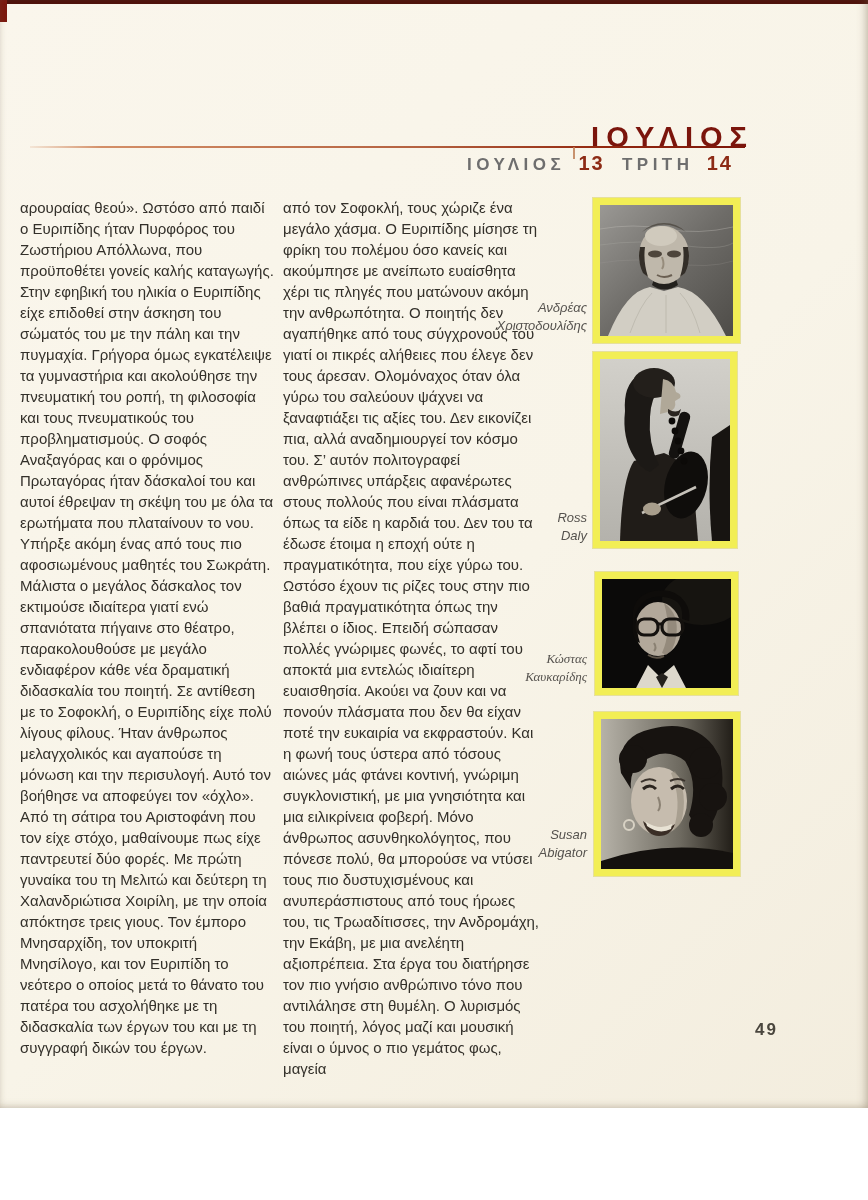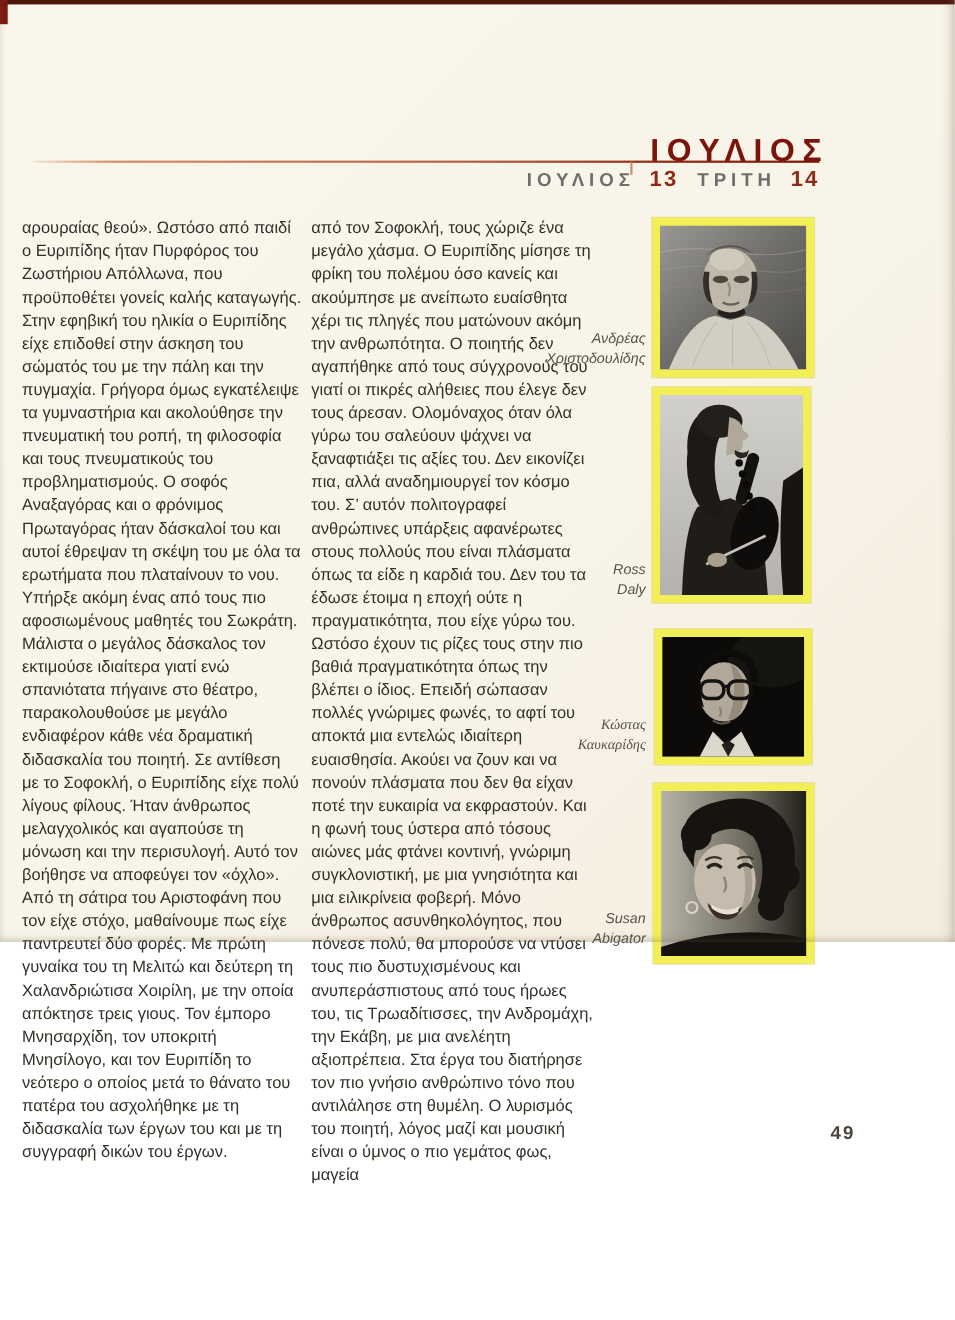--- a/index.html
+++ b/index.html
@@ -1,35 +1,35 @@
 <!DOCTYPE html>
 <html><head>
 <meta charset="utf-8">
 <style>
   html,body{margin:0;padding:0;}
   body{width:868px;height:1200px;overflow:hidden;
        font-family:"Liberation Sans",sans-serif;}
-  .page{position:relative;width:868px;height:856px;
+  .page{position:relative;width:868px;height:1108px;
         background:linear-gradient(135deg,#faf6ec 0%,#f8f4e8 55%,#f3edde 100%);}
   .page::after{content:"";position:absolute;inset:0;pointer-events:none;
         box-shadow:inset -7px 0 10px -5px rgba(110,95,70,.38),
                    inset 0 -5px 8px -4px rgba(110,95,70,.28),
                    inset 4px 0 8px -6px rgba(110,95,70,.25);}
   .top-rule{position:absolute;top:0;left:0;width:868px;height:4px;background:#4f130c;}
   .corner-mark{position:absolute;top:0;left:0;width:7px;height:22px;background:#7c1a10;}
 
   .month{position:absolute;top:121px;right:114px;
          font-size:29px;font-weight:bold;letter-spacing:7px;color:#7b150c;white-space:nowrap;}
   .header-rule{position:absolute;top:146px;left:30px;right:123px;height:2px;
          background:linear-gradient(90deg,rgba(210,140,95,.15) 0%,rgba(205,125,80,.85) 10%,#b46140 55%,#93280f 80%,#7c1509 100%);}
   .header-tick{position:absolute;top:147px;left:573px;width:2px;height:12px;background:#c08058;opacity:.85;}
   .days{position:absolute;top:152px;right:123px;white-space:nowrap;
         font-weight:bold;color:#6e6e6e;font-size:17px;letter-spacing:4.5px;}
   .days .num{color:#8d2b16;font-size:20px;letter-spacing:2px;margin:0 8px 0 4px;}
-  .days .num:last-child{margin-right:0;}
+  .days .num:last-child{margin-right:12px;}
 
   .col{position:absolute;top:197px;font-size:15px;line-height:21px;color:#33302a;
        text-align:left;}
   .col p{margin:0;}
   .col-left{left:20px;width:254px;}
   .col-right{left:283px;width:258px;}
 
   .photo-frame{position:absolute;background:#f2ee55;box-shadow:0 0 0 1px #e6e09c;padding:7px;box-sizing:border-box;}
   .photo-frame svg{display:block;width:100%;height:100%;}
   .frame-1{left:593px;top:198px;width:147px;height:145px;}

